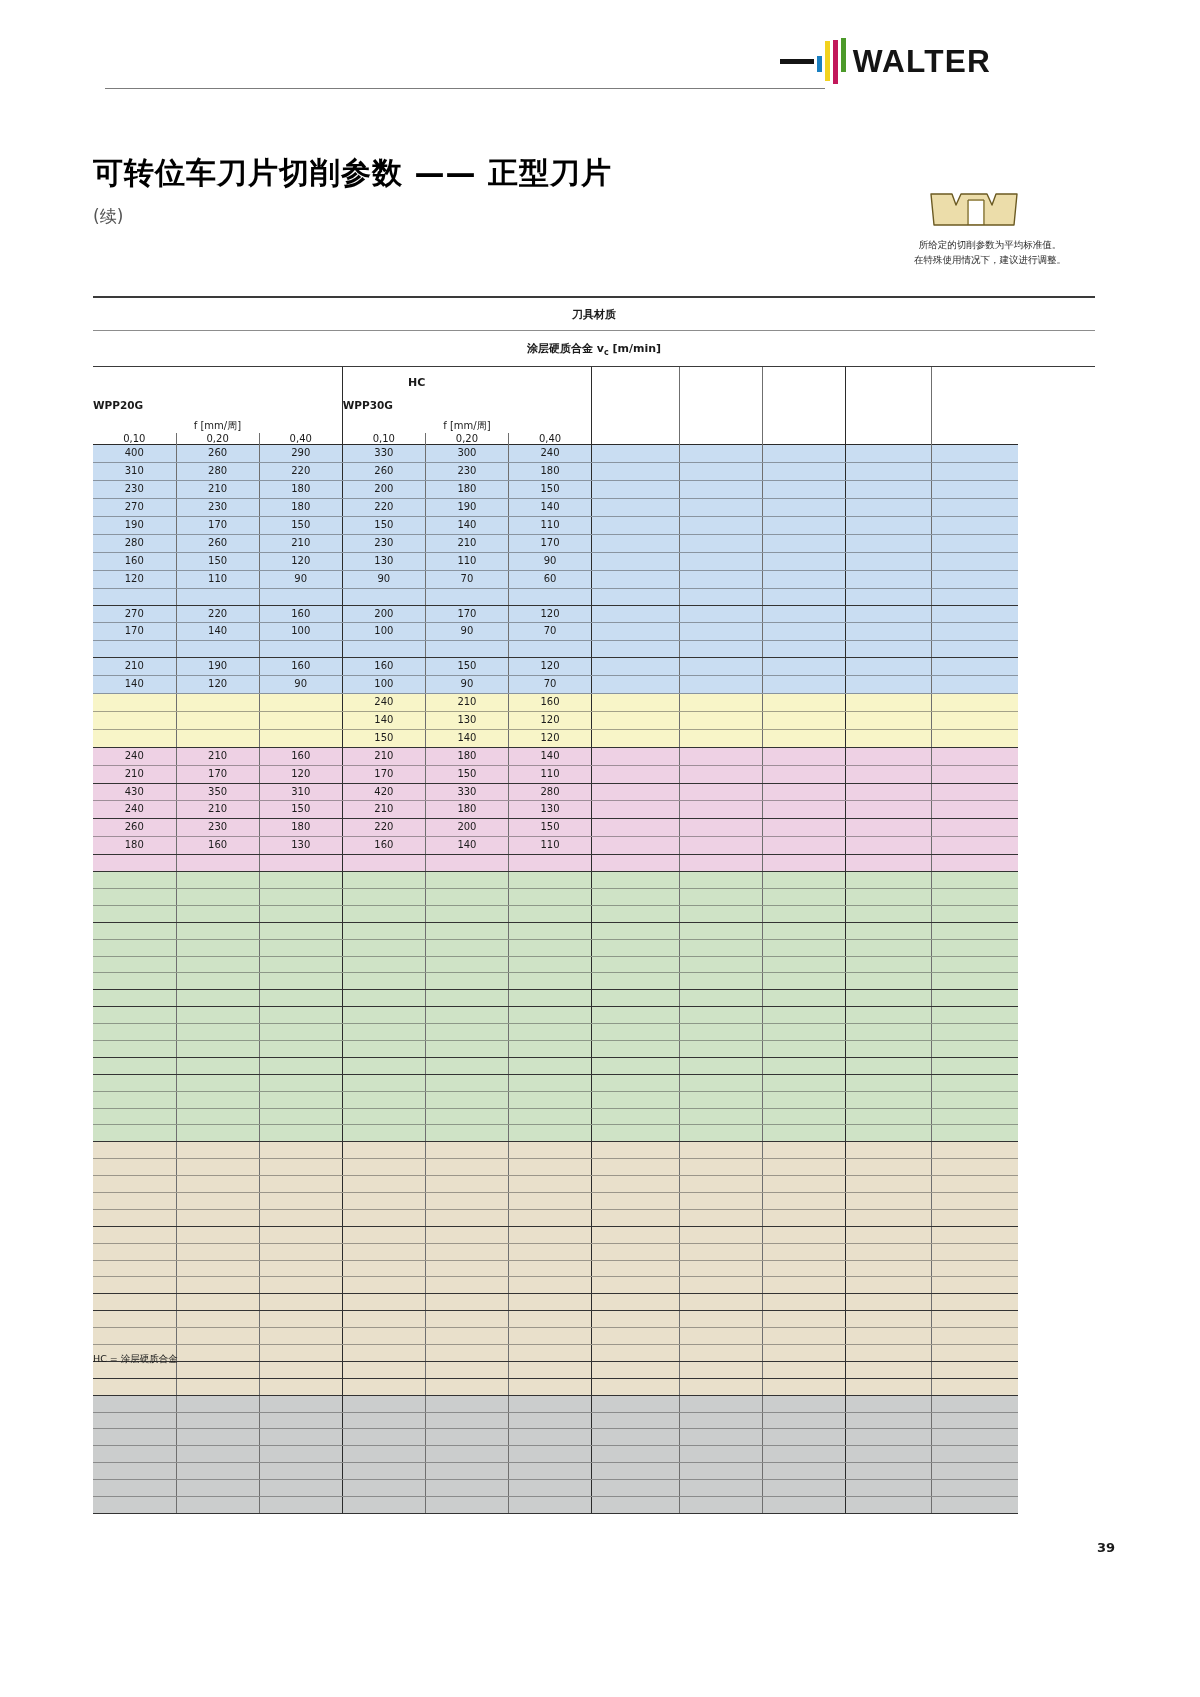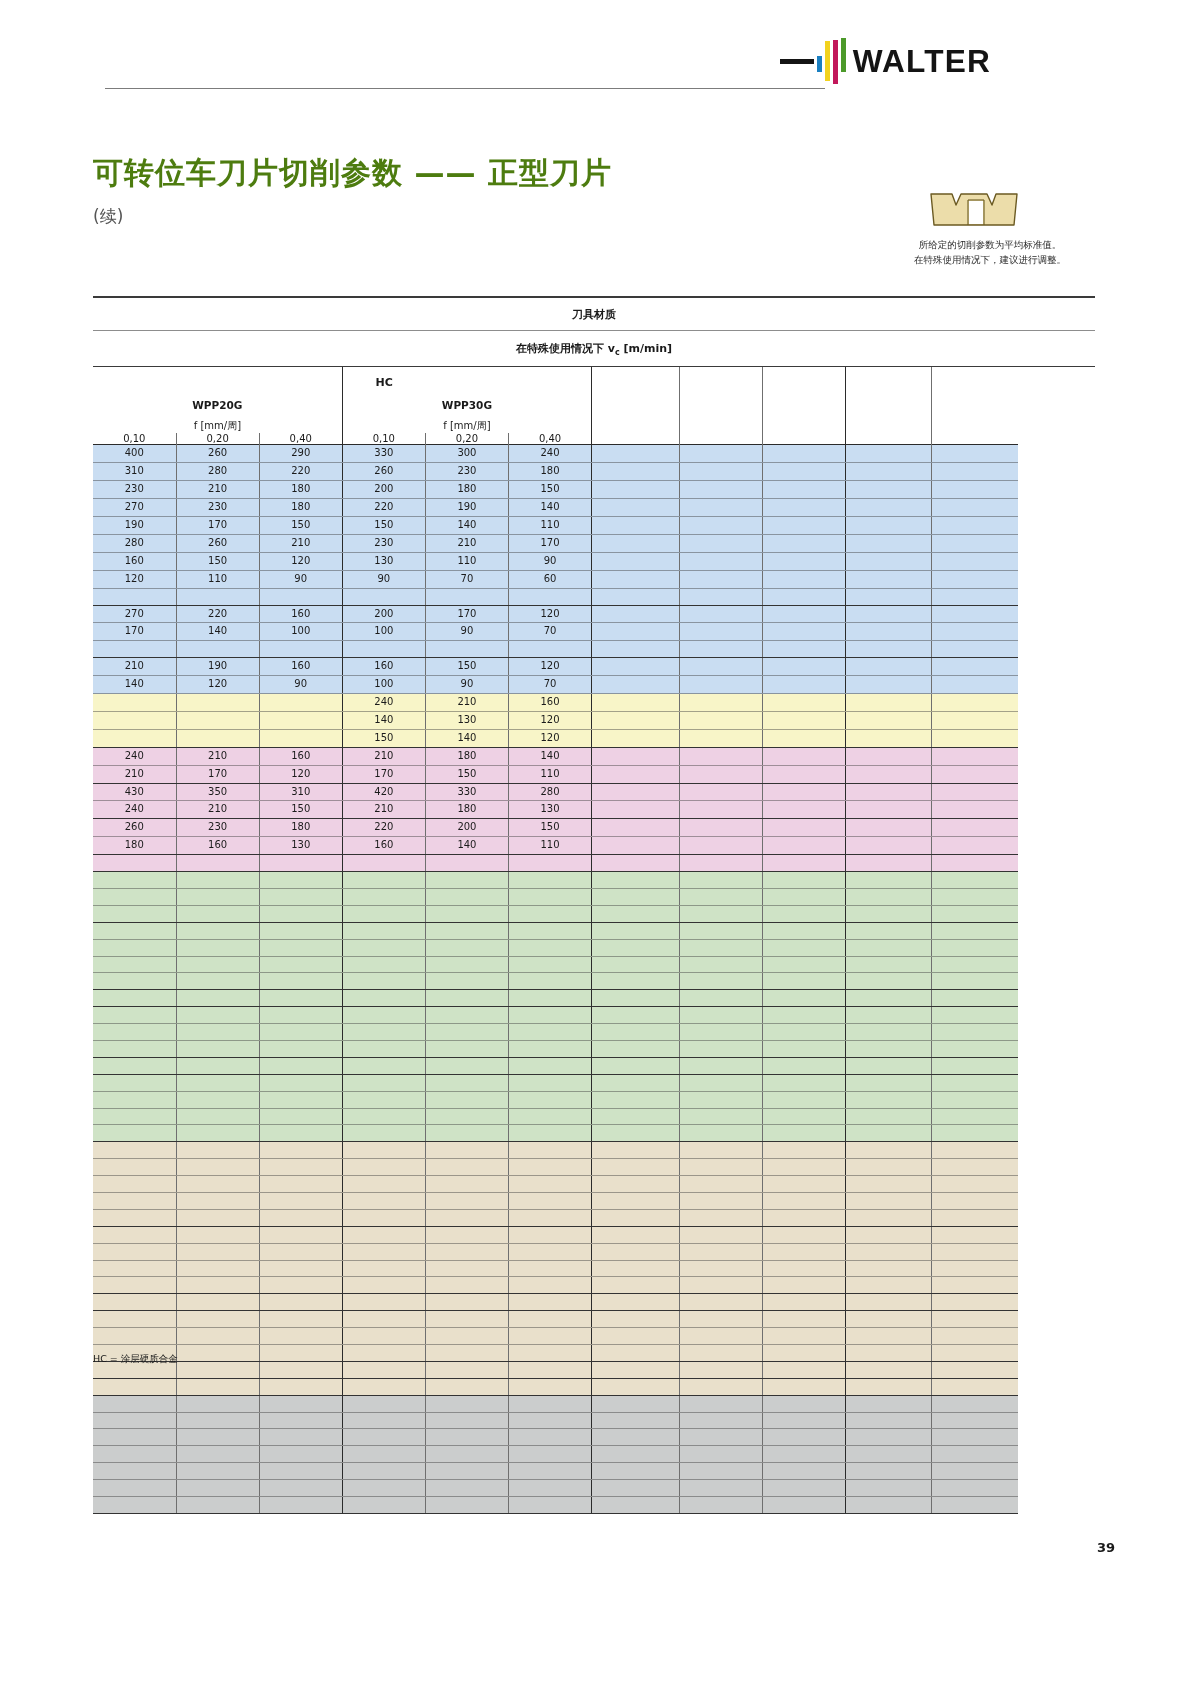--- a/index.html
+++ b/index.html
@@ -27,21 +27,21 @@
     font-family:"Liberation Sans", sans-serif;
     font-weight:700; font-size:31px; letter-spacing:1.2px;
     color:#141414; line-height:1;
     transform:scaleX(1.02);
   }
   .header-rule { position:absolute; left:105px; top:88px; width:720px; height:1px; background:#7c7c7c; }
 
   
   .title-block { position:absolute; left:93px; top:155px; }
   .doc-title {
-    font-size:30px; font-weight:700; color:#4d7c0f;
+    font-size:30px; font-weight:700; color:#000000;
     font-family:"DejaVu Sans", sans-serif; letter-spacing:1px; line-height:1.2;
   }
   .doc-subtitle {
     margin-top:14px; font-size:17px; color:#555;
     font-family:"DejaVu Sans", sans-serif;
   }
 
   
   .insert-icon { position:absolute; left:928px; top:192px; width:92px; height:36px; }
   .notice {
@@ -63,25 +63,24 @@
   .band-label.sub { font-weight:700; padding:10px 0 9px; }
   .band-label .sub-c { font-size:8px; vertical-align:sub; }
 
   table.grid { border-collapse:collapse; width:925px; table-layout:fixed; }
   table.grid td, table.grid th { padding:0; margin:0; }
 
   
   .hdr-row td { height:22px; vertical-align:bottom; }
   .hc-label {
     font-size:11px; font-weight:700; font-family:"DejaVu Sans", sans-serif;
-    padding-left:5px; text-align:center;
+    padding-left:5px; text-align:right;
   }
   .grade-label {
     font-size:10.5px; font-weight:700; font-family:"DejaVu Sans", sans-serif;
-    text-align:center;
   }
   .f-label {
     font-size:10px; font-family:"DejaVu Sans", sans-serif; text-align:center;
   }
   .feed-label {
     font-size:10px; font-family:"DejaVu Sans", sans-serif;
     text-align:center; padding:3px 0 4px;
   }
 
   .vsep-hard { border-left:1.6px solid #2b2b2b; }
@@ -147,21 +146,21 @@
 <div class="notice">
   <div>所给定的切削参数为平均标准值。</div>
   <div>在特殊使用情况下，建议进行调整。</div>
 </div>
 
 <div class="table-wrap">
   <div class="rule-thick"></div>
   <div class="band-label">刀具材质</div>
   <div class="rule-thin"></div>
   <div class="band-label sub">
-    <span>在特殊使用情况下 v</span><span class="sub-c">c</span><span> [m/min]</span>
+    <span>涂层硬质合金 v</span><span class="sub-c">c</span><span> [m/min]</span>
   </div>
   <div class="rule-thick"></div>
 
   <table class="grid">
     <colgroup id="grid-cols">
         <col style="width: 76px;">
         <col style="width: 76px;">
         <col style="width: 76px;">
         <col style="width: 76px;">
         <col style="width: 76px;">

